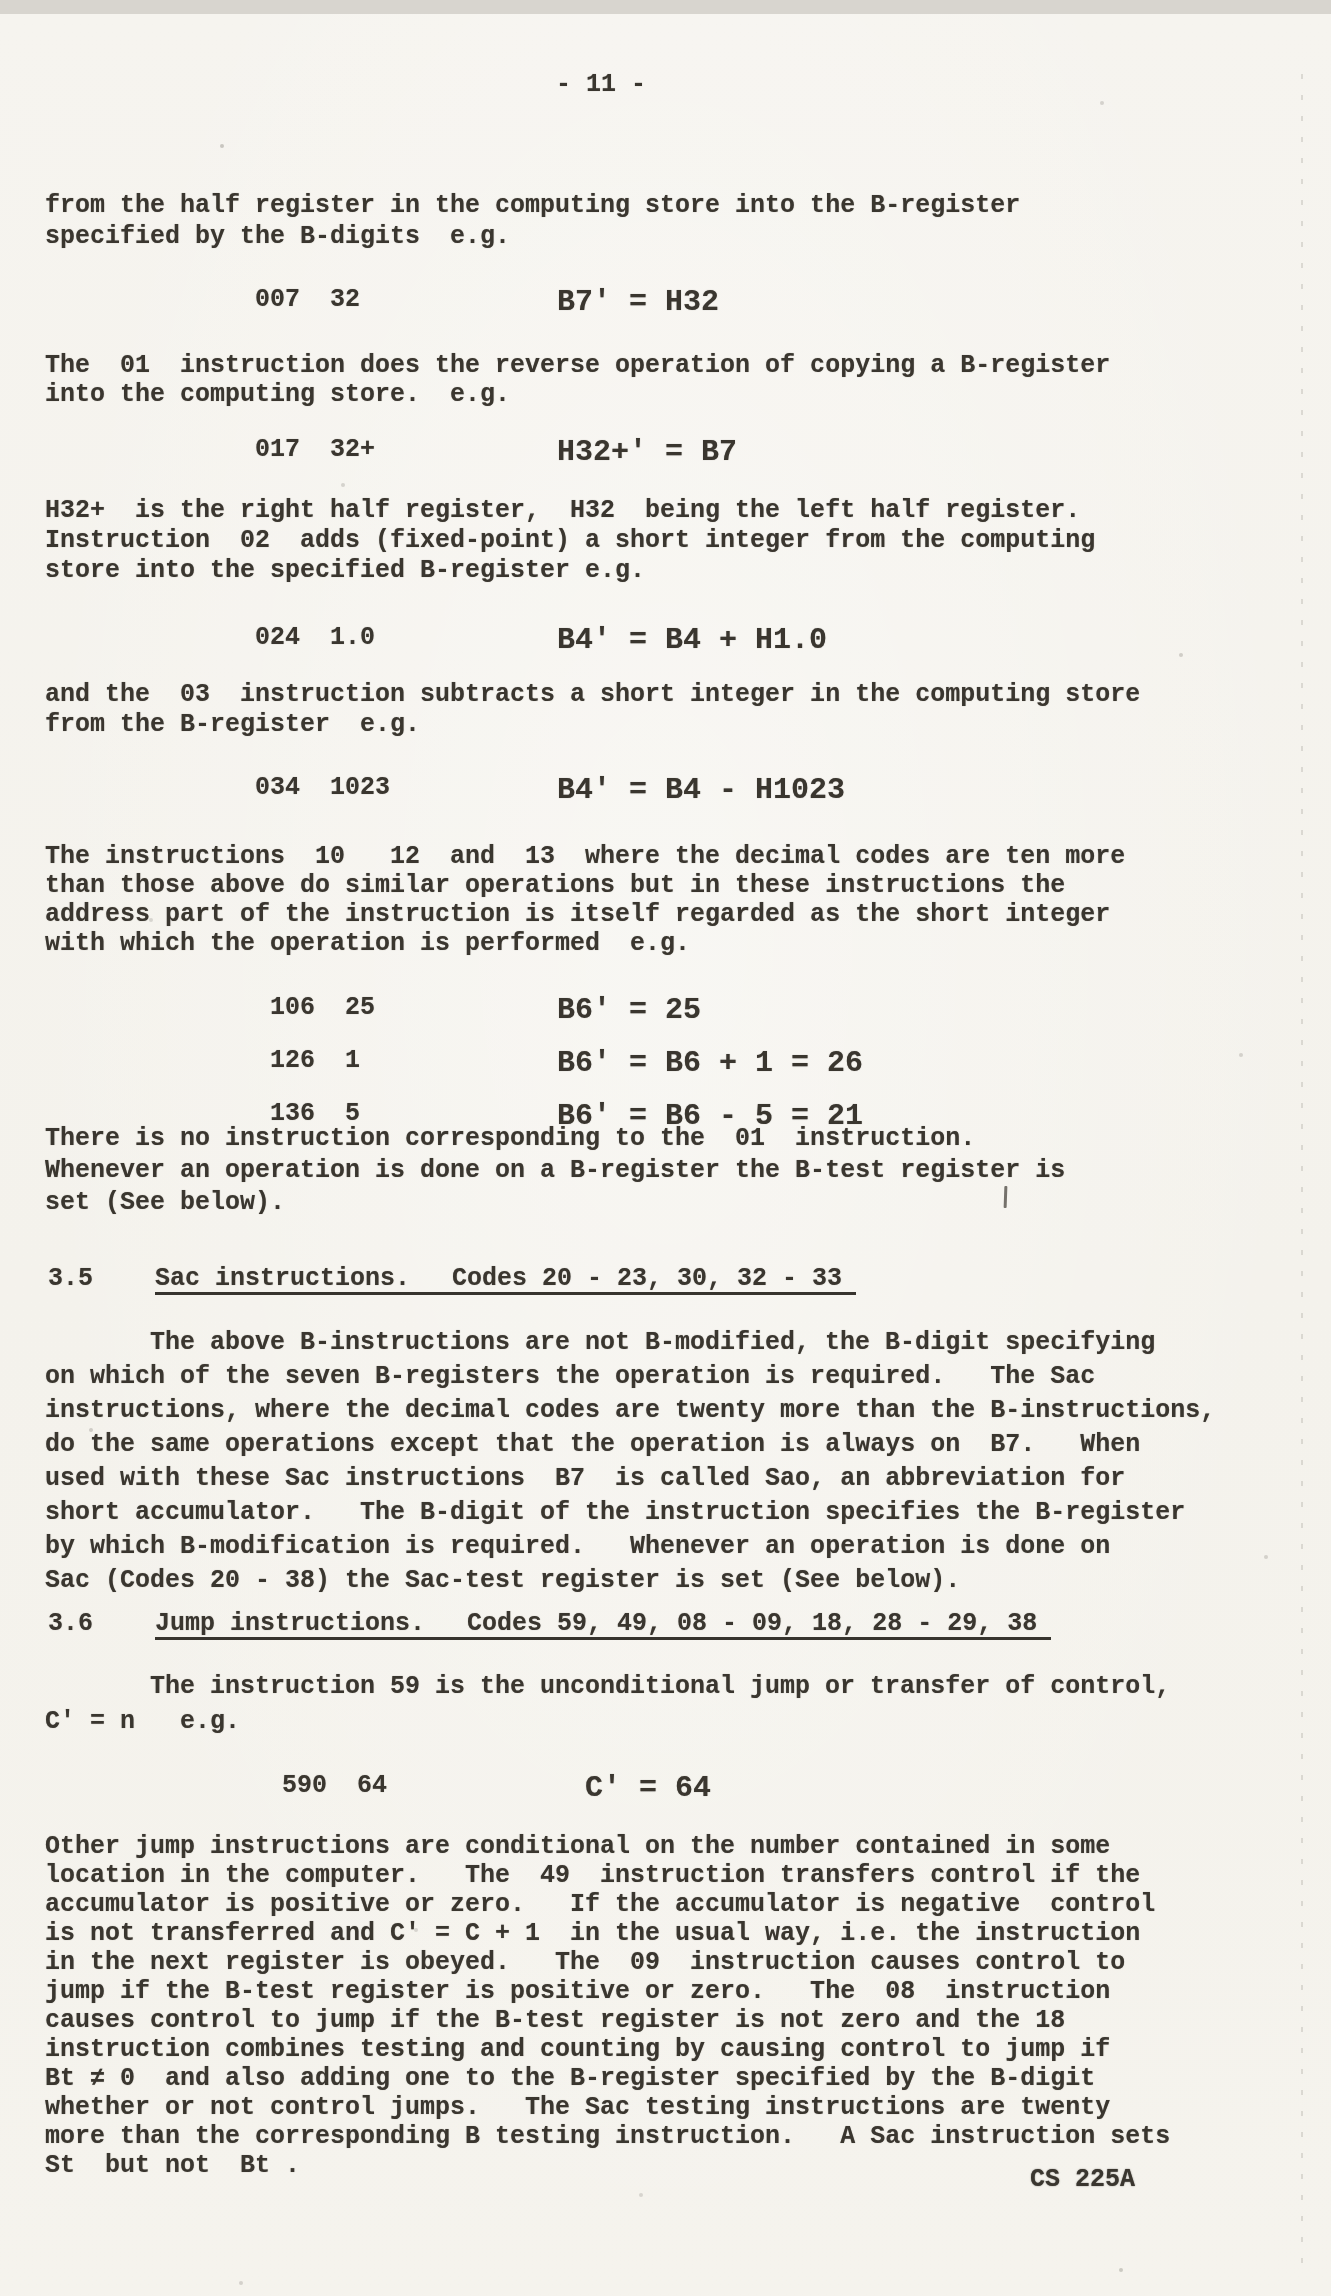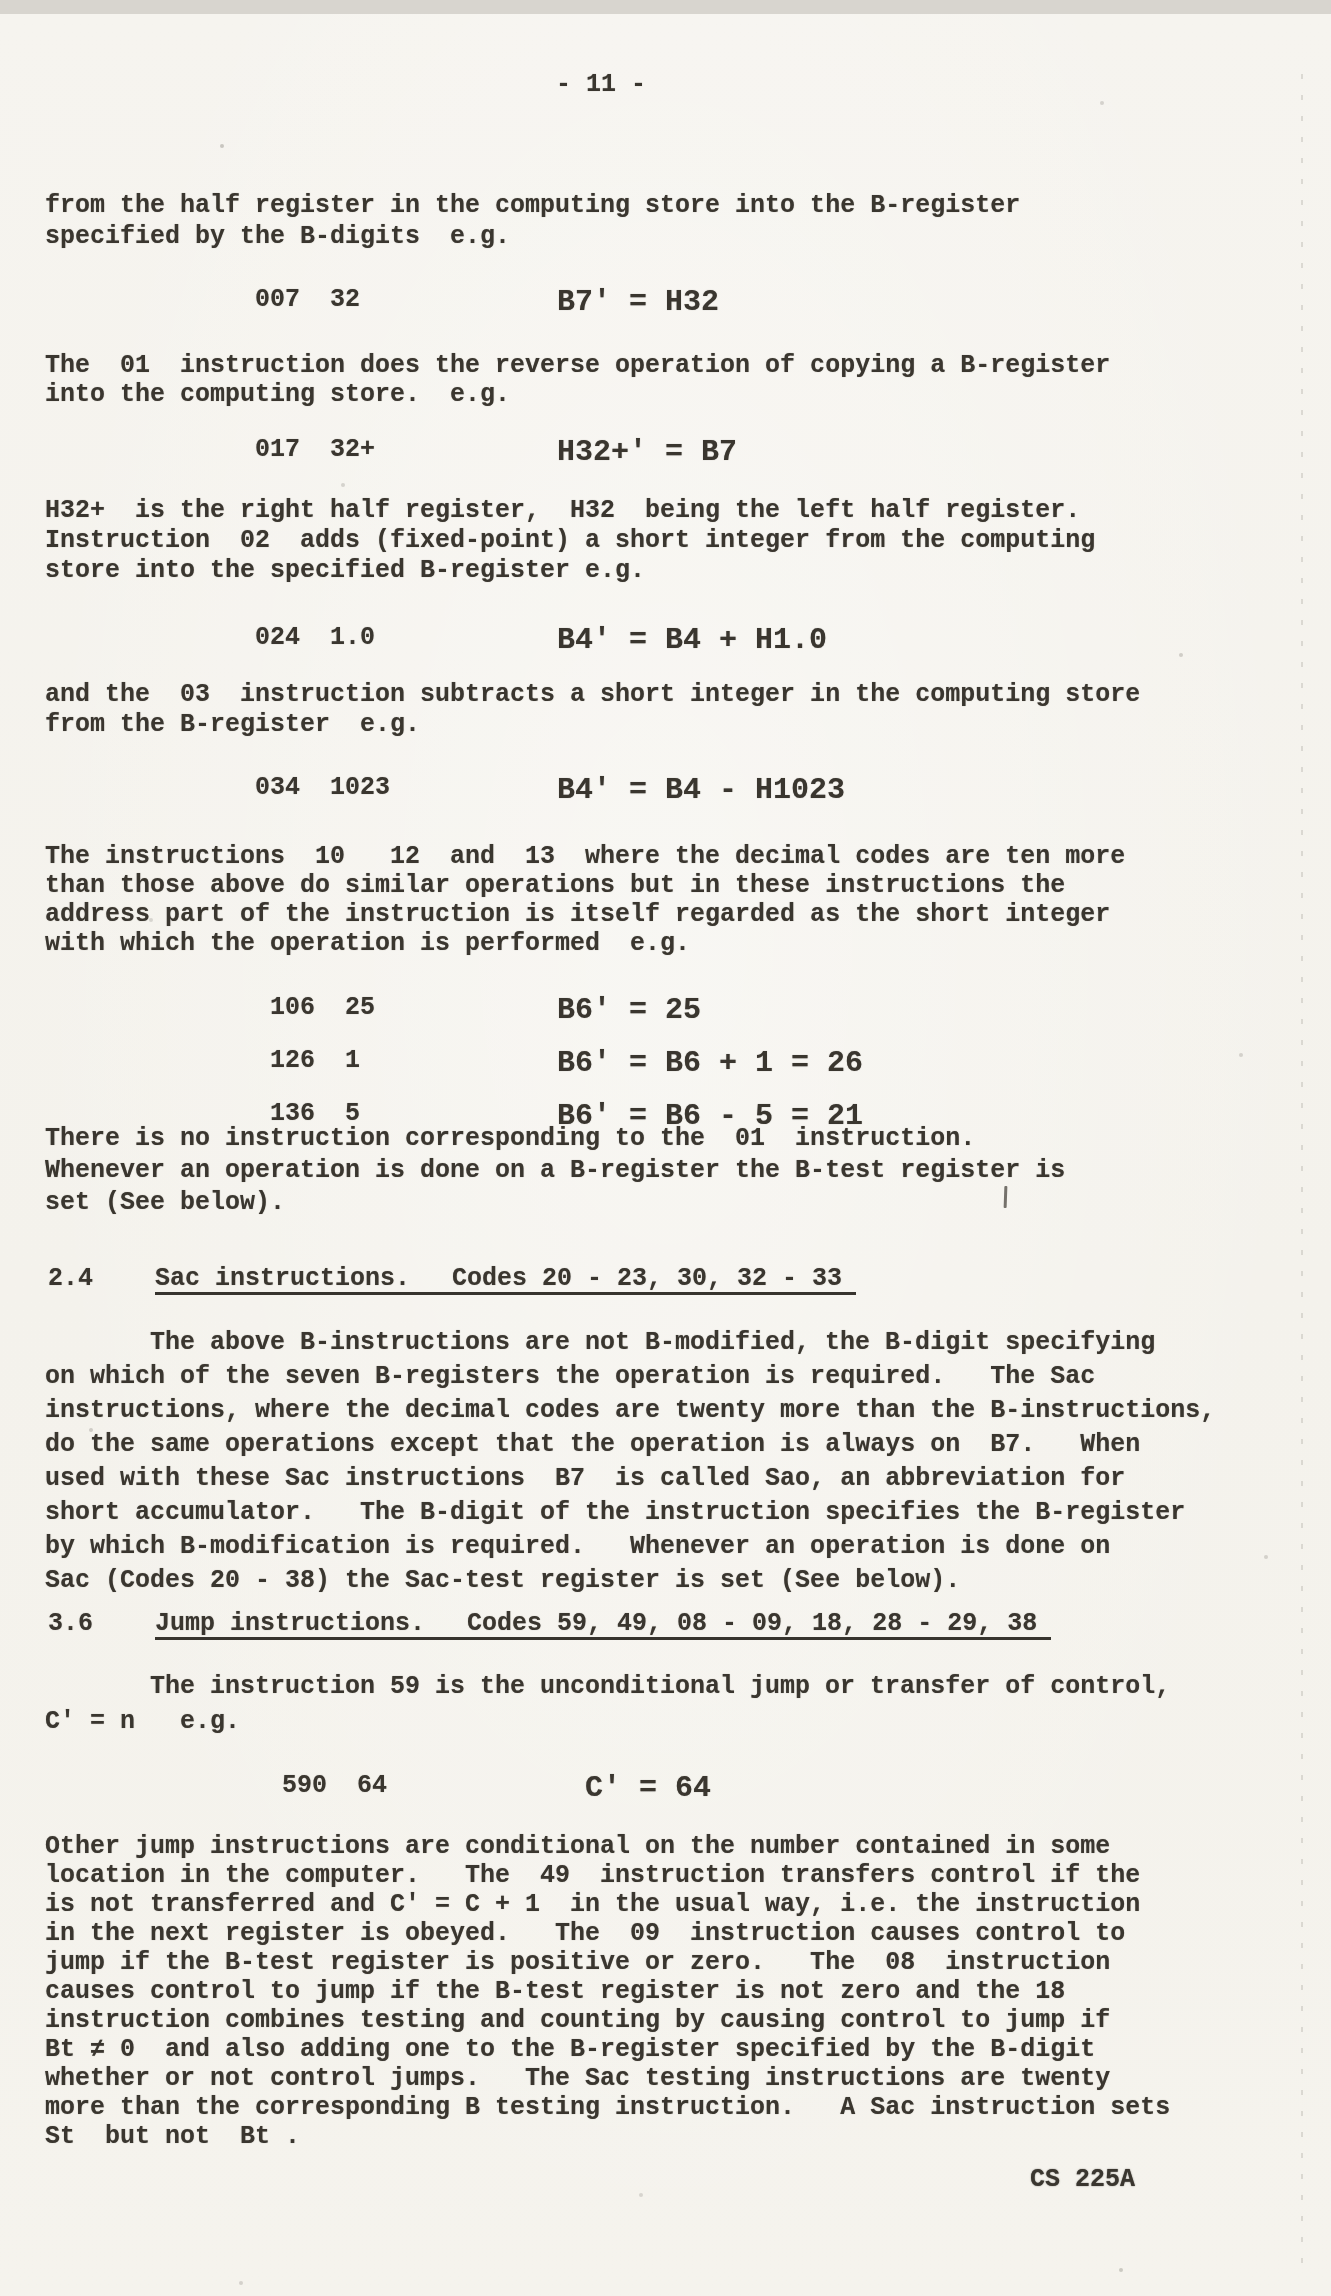--- a/index.html
+++ b/index.html
@@ -128,21 +128,21 @@
     <span class="ex-formula">B6' = B6 - 5 = 21</span>
   </div>
 
   <div class="para" style="top:1109px;line-height:32px">
     <div class="line">There is no instruction corresponding to the  01  instruction.</div>
     <div class="line">Whenever an operation is done on a B-register the B-test register is</div>
     <div class="line">set (See below).</div>
   </div>
 
   <div class="heading" style="top:1252px">
-    <span class="sec-num">2.4</span><span class="sec-underline"><span class="sec-title">Sac instructions.</span><span class="sec-codes">Codes  20 - 23, 30, 32 - 33</span></span>
+    <span class="sec-num">3.5</span><span class="sec-underline"><span class="sec-title">Sac instructions.</span><span class="sec-codes">Codes  20 - 23, 30, 32 - 33</span></span>
   </div>
 
   <div class="para" style="top:1312px;line-height:34px">
     <div class="line indent">The above B-instructions are not B-modified, the B-digit specifying</div>
     <div class="line">on which of the seven B-registers the operation is required.   The Sac</div>
     <div class="line">instructions, where the decimal codes are twenty more than the B-instructions,</div>
     <div class="line">do the same operations except that the operation is always on  B7.   When</div>
     <div class="line">used with these Sac instructions  B7  is called Sao, an abbreviation for</div>
     <div class="line">short accumulator.   The B-digit of the instruction specifies the B-register</div>
     <div class="line">by which B-modification is required.   Whenever an operation is done on</div>
@@ -159,20 +159,21 @@
   </div>
 
   <div class="example g3" style="top:1757px">
     <span class="ex-code">590  64</span>
     <span class="ex-formula">C' = 64</span>
   </div>
 
   <div class="para" style="top:1818px;line-height:29px">
     <div class="line">Other jump instructions are conditional on the number contained in some</div>
     <div class="line">location in the computer.   The  49  instruction transfers control if the</div>
+    <div class="line">accumulator is positive or zero.   If the accumulator is negative  control</div>
     <div class="line">is not transferred and C' = C + 1  in the usual way, i.e. the instruction</div>
     <div class="line">in the next register is obeyed.   The  09  instruction causes control to</div>
     <div class="line">jump if the B-test register is positive or zero.   The  08  instruction</div>
     <div class="line">causes control to jump if the B-test register is not zero and the 18</div>
     <div class="line">instruction combines testing and counting by causing control to jump if</div>
     <div class="line">Bt ≠ 0  and also adding one to the B-register specified by the B-digit</div>
     <div class="line">whether or not control jumps.   The Sac testing instructions are twenty</div>
     <div class="line">more than the corresponding B testing instruction.   A Sac instruction sets</div>
     <div class="line">St  but not  Bt .</div>
   </div>

